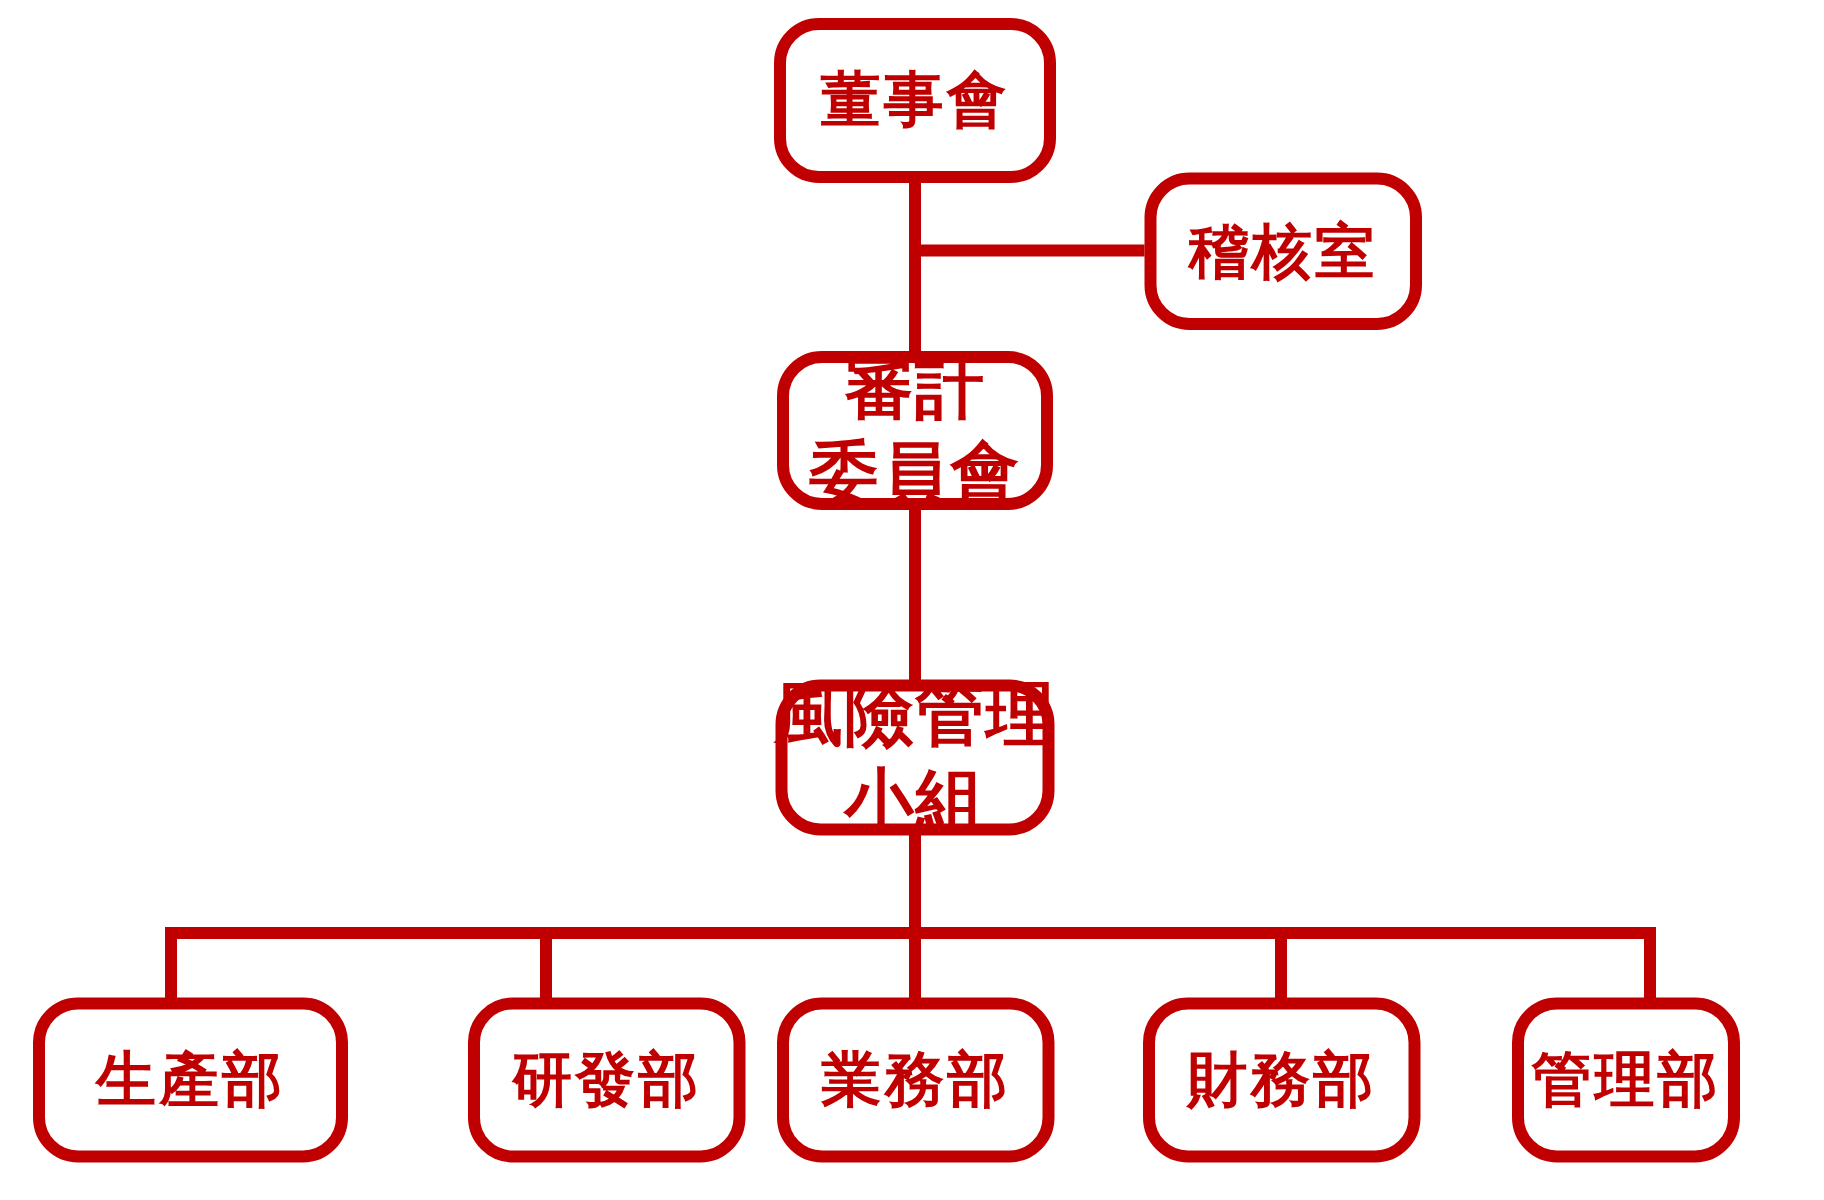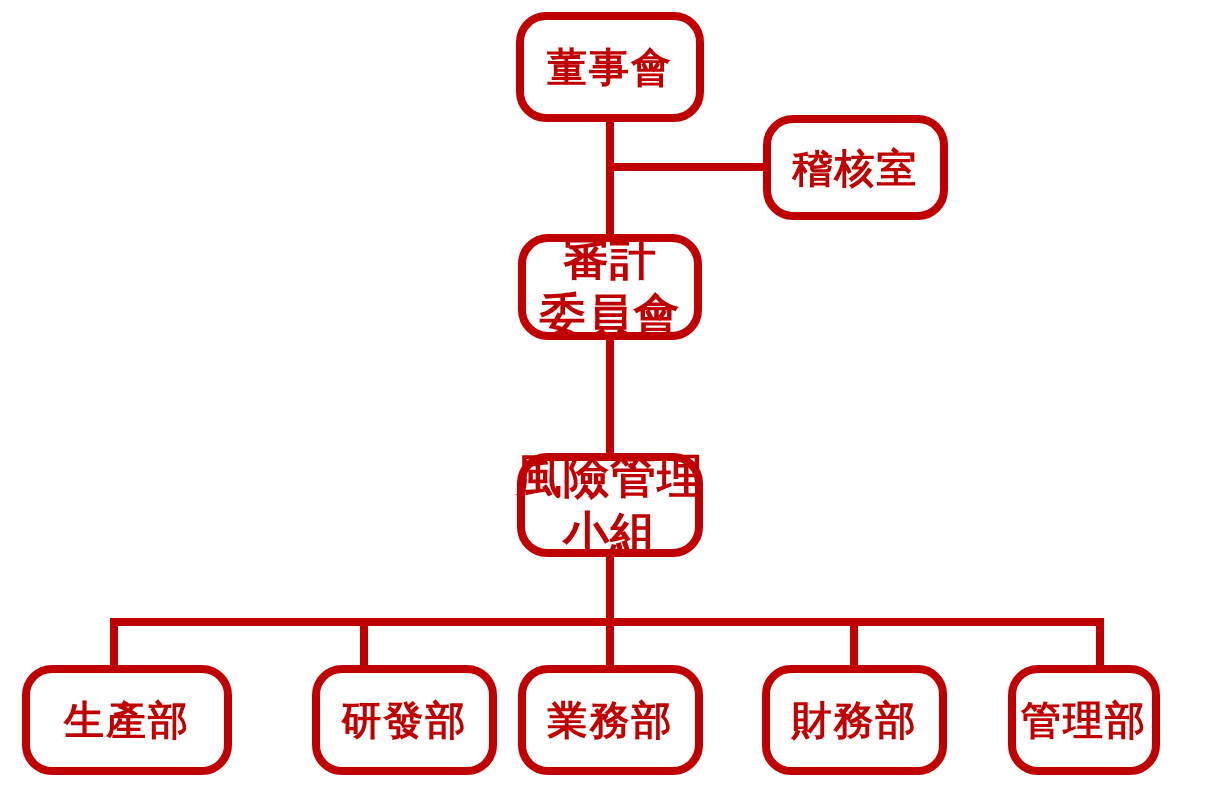--- a/index.html
+++ b/index.html
@@ -81,21 +81,21 @@
   </div>
 
   <div class="node" style="left:272px; top:665px; width:185px; height:110px;margin-left:40px;">
     <span class="lbl">研發部</span>
   </div>
 
   <div class="node" style="left:518px; top:665px; width:185px; height:110px;justify-content:center;">
     <span class="lbl">業務部</span>
   </div>
 
-  <div class="node" style="left:762px; top:665px; width:185px; height:110px;border-radius:29px;">
+  <div class="node" style="left:762px; top:665px; width:185px; height:110px;">
     <span class="lbl">財務部</span>
   </div>
 
   <div class="node" style="left:1008px; top:665px; width:152px; height:110px;">
     <span class="lbl">管理部</span>
   </div>
 
 </div>
 
 </body></html>

